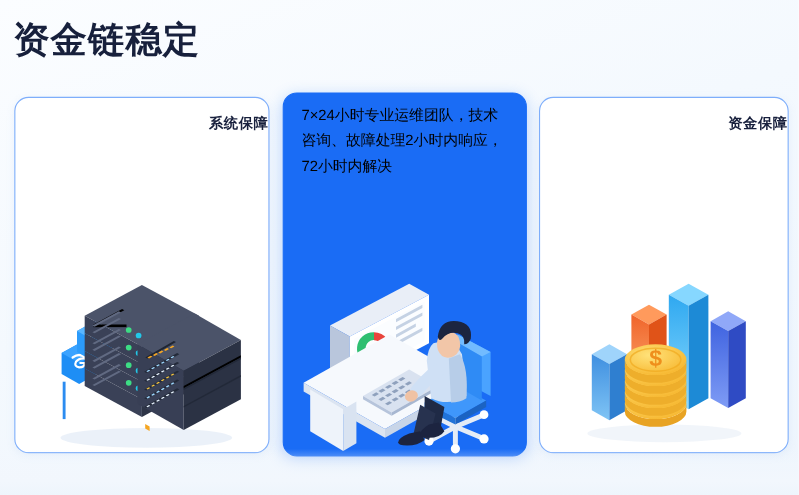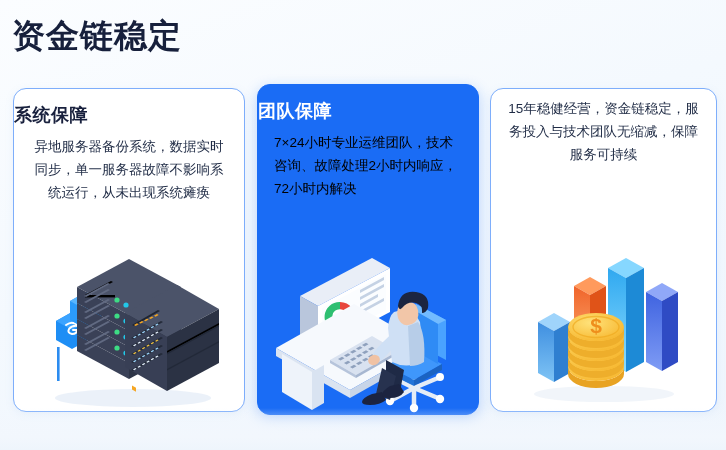--- a/index.html
+++ b/index.html
@@ -42,22 +42,22 @@
     background: #1a6cf5;
     border: 1.4px solid #1a6cf5;
     box-shadow: 0 4px 14px rgba(26,108,245,.28);
   }
   #card-1 { left: 13px;  width: 232px; }
   #card-2 { left: 257px; width: 222px; }
   #card-3 { left: 490px; width: 227px; }
 
   .card-title {
     margin-top: 14px;
-    text-align: left;
-    font-size: 18px;
+    text-align: right;
+    font-size: 13px;
     font-weight: bold;
     color: #18203d;
     letter-spacing: .5px;
   }
   .center .card-title { color: #ffffff; }
 
   .card-desc {
     margin: 8px 14px 0 14px;
     font-size: 13.5px;
     line-height: 1.72;
@@ -88,21 +88,20 @@
     pointer-events: none;
   }
 </style>
 </head>
 <body>
 
 <div class="page-title">资金链稳定</div>
 
 <div class="card side" id="card-1">
   <div class="card-title">系统保障</div>
-  <div class="card-desc">异地服务器备份系统，数据实时同步，单一服务器故障不影响系统运行，从未出现系统瘫痪</div>
 
   <div class="card-art">
     <svg width="200" height="168" viewBox="0 0 200 168" aria-hidden="true">
 
       <ellipse cx="104" cy="155" rx="78" ry="9" fill="#dbe6f4" opacity=".55"></ellipse>
 
       <rect x="28" y="104" width="2.6" height="34" fill="#2b8cf0"></rect>
 
       <g>
         <polygon points="27,78 43,69 59,78 59,97 43,106 27,97" fill="#1e8ef5"></polygon>
@@ -224,21 +223,20 @@
 
         <polygon points="138,108 190,80 190,82 138,110" fill="#20out"></polygon>
         <polygon points="138,110 190,82 190,83.5 138,111.5" fill="#222938"></polygon>
         <polygon points="138,126 190,98 190,99.5 138,127.5" fill="#222938"></polygon>
       </g>
     </svg>
   </div>
 </div>
 
 <div class="card center" id="card-2">
-  <div class="card-title">团队保障</div>
   <div class="card-desc">7×24小时专业运维团队，技术咨询、故障处理2小时内响应，72小时内解决</div>
 
   <div class="card-art">
     <svg width="200" height="170" viewBox="0 0 200 170" aria-hidden="true">
 
       <g>
         <polygon points="32,52 104,14 122,24 50,62" fill="#e9eef7"></polygon>
         <polygon points="32,52 50,62 50,106 32,96" fill="#b9c6dc"></polygon>
         <polygon points="50,62 122,24 122,68 50,106" fill="#ffffff"></polygon>
 
@@ -336,21 +334,21 @@
 
         <path d="M136 58 q12 -2 14 8 q2 10 -6 14 q-10 4 -14 -6 q-3 -12 6 -16 z" fill="#f2c6a8"></path>
 
         <path d="M130 62 q2 -16 18 -14 q14 2 12 16 q-2 5 -6 5 q1 -8 -6 -10 q-8 -2 -14 5 q-3 3 -4 -2 z" fill="#1c2540"></path>
       </g>
     </svg>
   </div>
 </div>
 
 <div class="card side" id="card-3">
-  <div class="card-desc">15年稳健经营，资金链稳定，服务投入与技术团队无缩减，保障服务可持续</div>
+  <div class="card-title">资金保障</div>
 
   <div class="card-art">
     <svg width="200" height="165" viewBox="0 0 200 165" aria-hidden="true">
       <defs>
         <linearGradient id="g-bar1" x1="0" y1="0" x2="0" y2="1">
           <stop offset="0" stop-color="#3f8fe0"></stop>
             <stop offset="1" stop-color="#7fc4f5"></stop>
         </linearGradient>
         <linearGradient id="g-bar2" x1="0" y1="0" x2="0" y2="1">
           <stop offset="0" stop-color="#f0642a"></stop>

